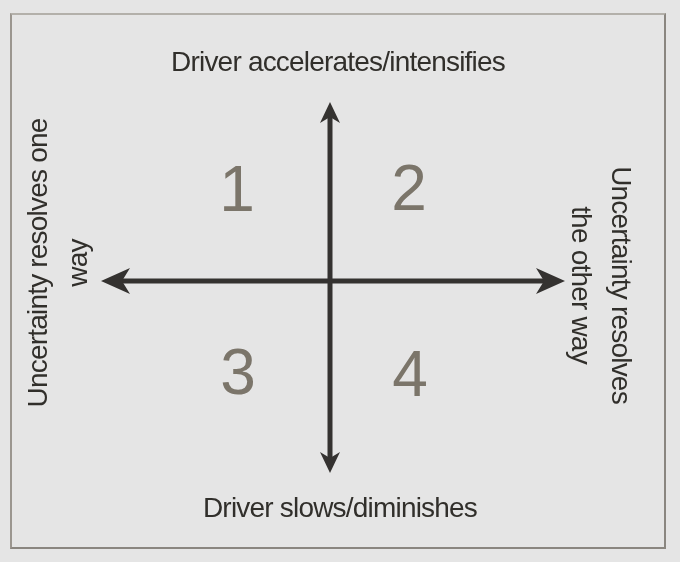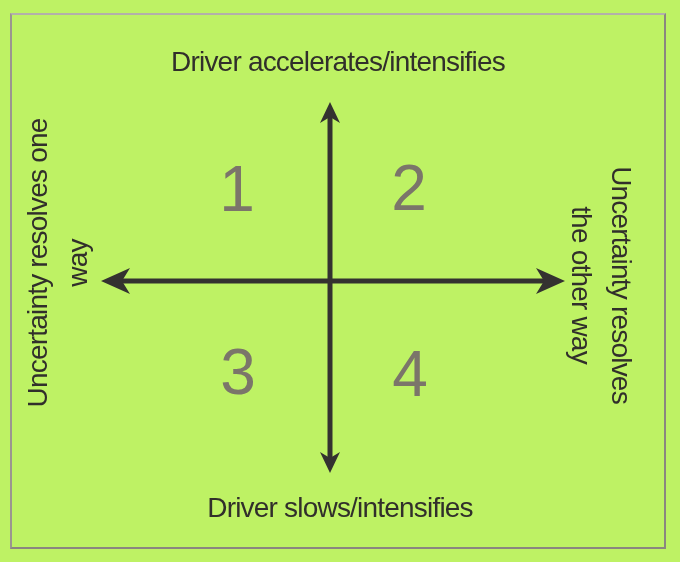--- a/index.html
+++ b/index.html
@@ -1,20 +1,20 @@
 <!DOCTYPE html>
 <html><head>
 <meta charset="utf-8">
 <style>
   html, body { margin: 0; padding: 0; }
   .canvas {
     position: relative;
     width: 680px;
     height: 562px;
-    background: #bef264;
+    background: #e5e5e5;
     font-family: "Liberation Sans", sans-serif;
     color: #312f2b;
     overflow: hidden;
   }
   .frame {
     position: absolute;
     left: 10px;
     top: 13px;
     width: 656px;
     height: 536px;
@@ -70,21 +70,21 @@
       <line x1="112" y1="281" x2="554" y2="281" stroke-width="5"></line>
       <path d="M330,102 L320,123 L330,117 L340,123 Z" stroke="none"></path>
       <path d="M330,473 L320,452 L330,458 L340,452 Z" stroke="none"></path>
       <path d="M101,281 L130,268 L122,281 L130,294 Z" stroke="none"></path>
       <path d="M565,281 L536,268 L544,281 L536,294 Z" stroke="none"></path>
     </g>
   </svg>
 
   <div class="axis-label" style="left:338px; top:62px;">Driver accelerates/intensifies</div>
 
-  <div class="axis-label" style="left:340px; top:508px;">Driver slows/intensifies</div>
+  <div class="axis-label" style="left:340px; top:508px;">Driver slows/diminishes</div>
 
   <div class="axis-label rot-left" style="left:58px; top:263px;">
     <span class="line">Uncertainty resolves one</span>
     <span class="line">way</span>
   </div>
 
   <div class="axis-label rot-right" style="left:601px; top:285px;">
     <span class="line">Uncertainty resolves</span>
     <span class="line">the other way</span>
   </div>

